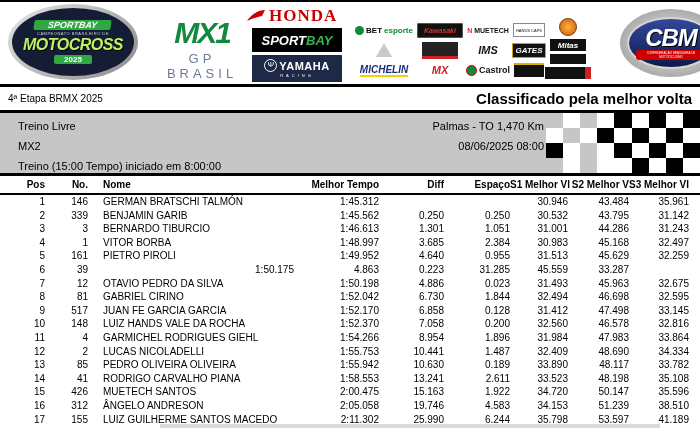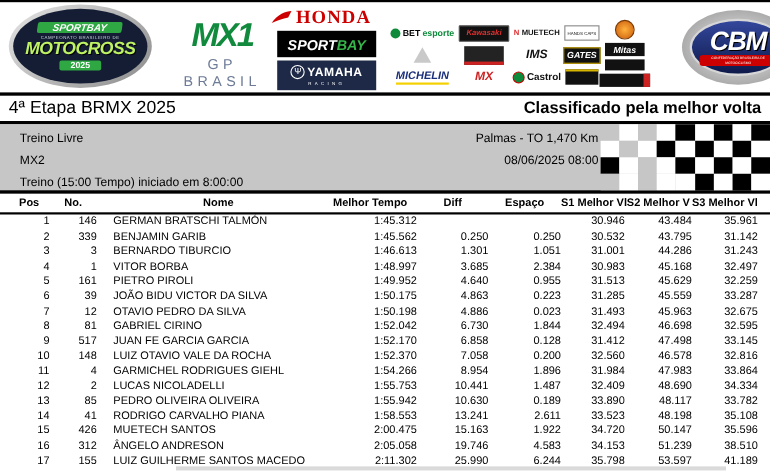--- a/index.html
+++ b/index.html
@@ -77,38 +77,38 @@
   .cbm-wreath{position:absolute;inset:0;border-radius:50%;background:radial-gradient(#f0f0f0,#8f8f8f);}
   .cbm-in{position:absolute;left:7px;top:8px;right:7px;bottom:8px;border-radius:50%;
         background:linear-gradient(#33479c,#0e1a4a);border:2px solid #d6d6d6;
         display:flex;flex-direction:column;align-items:center;justify-content:center;}
   .cbm-t{color:#fff;font-weight:bold;font-style:italic;font-size:24px;line-height:24px;letter-spacing:-1px;text-shadow:1px 1px 0 #000;}
   .cbm-b{background:#c00;color:#fff;font-size:3px;line-height:4px;text-align:center;padding:1px 3px;border-radius:3px;max-width:64px;}
 
   
   .titlerow{height:23px;display:flex;align-items:center;justify-content:space-between;
         padding:0 8px;border-bottom:3px solid #000;background:#fff;}
-  .t-left{font-size:16px;}
+  .t-left{font-size:10px;}
   .t-right{font-size:15px;font-weight:bold;}
 
   
   .infobox{position:relative;height:60px;background:#c6c6c6;border-bottom:3px solid #000;}
   .info-left{position:absolute;left:18px;top:3px;font-size:11px;line-height:20px;}
   .info-right{position:absolute;right:156px;top:3px;font-size:11px;line-height:20px;text-align:right;}
   .flag{position:absolute;right:0;top:0;width:154px;height:60px;display:grid;
         grid-template-columns:repeat(9,1fr);grid-template-rows:repeat(4,1fr);}
 
   
   .grid{display:grid;grid-template-columns:37px 43px 206px 85px 65px 66px 58px 61px 60px;
         padding-left:8px;padding-right:11px;}
   .c{white-space:nowrap;overflow:hidden;}
   .c0,.c1,.c3,.c4,.c5,.c6,.c7,.c8{text-align:right;}
   .c2{text-align:left;padding-left:15px;}
   .thead{height:17px;line-height:17px;font-size:10px;font-weight:bold;border-bottom:2px solid #000;}
-  .thead .c{overflow:visible;text-align:center;}
+  .thead .c{overflow:visible;}
   .trow{height:13.6px;line-height:13.6px;font-size:10px;}
   .bottom-band{position:absolute;bottom:0;left:160px;width:500px;height:4px;background:#dadada;}
 </style>
 </head>
 <body>
 
 <div class="page">
 
   <div class="banner">
 
@@ -307,21 +307,20 @@
         <span class="c c3">1:49.952</span>
         <span class="c c4">4.640</span>
         <span class="c c5">0.955</span>
         <span class="c c6">31.513</span>
         <span class="c c7">45.629</span>
         <span class="c c8">32.259</span>
       </div>
       <div class="grid trow">
         <span class="c c0">6</span>
         <span class="c c1">39</span>
-        <span class="c c2">JOÃO BIDU VICTOR DA SILVA</span>
         <span class="c c3">1:50.175</span>
         <span class="c c4">4.863</span>
         <span class="c c5">0.223</span>
         <span class="c c6">31.285</span>
         <span class="c c7">45.559</span>
         <span class="c c8">33.287</span>
       </div>
       <div class="grid trow">
         <span class="c c0">7</span>
         <span class="c c1">12</span>
@@ -351,21 +350,21 @@
         <span class="c c3">1:52.170</span>
         <span class="c c4">6.858</span>
         <span class="c c5">0.128</span>
         <span class="c c6">31.412</span>
         <span class="c c7">47.498</span>
         <span class="c c8">33.145</span>
       </div>
       <div class="grid trow">
         <span class="c c0">10</span>
         <span class="c c1">148</span>
-        <span class="c c2">LUIZ OTAVIO VALE DA ROCHA</span>
+        <span class="c c2">LUIZ HANDS VALE DA ROCHA</span>
         <span class="c c3">1:52.370</span>
         <span class="c c4">7.058</span>
         <span class="c c5">0.200</span>
         <span class="c c6">32.560</span>
         <span class="c c7">46.578</span>
         <span class="c c8">32.816</span>
       </div>
       <div class="grid trow">
         <span class="c c0">11</span>
         <span class="c c1">4</span>

